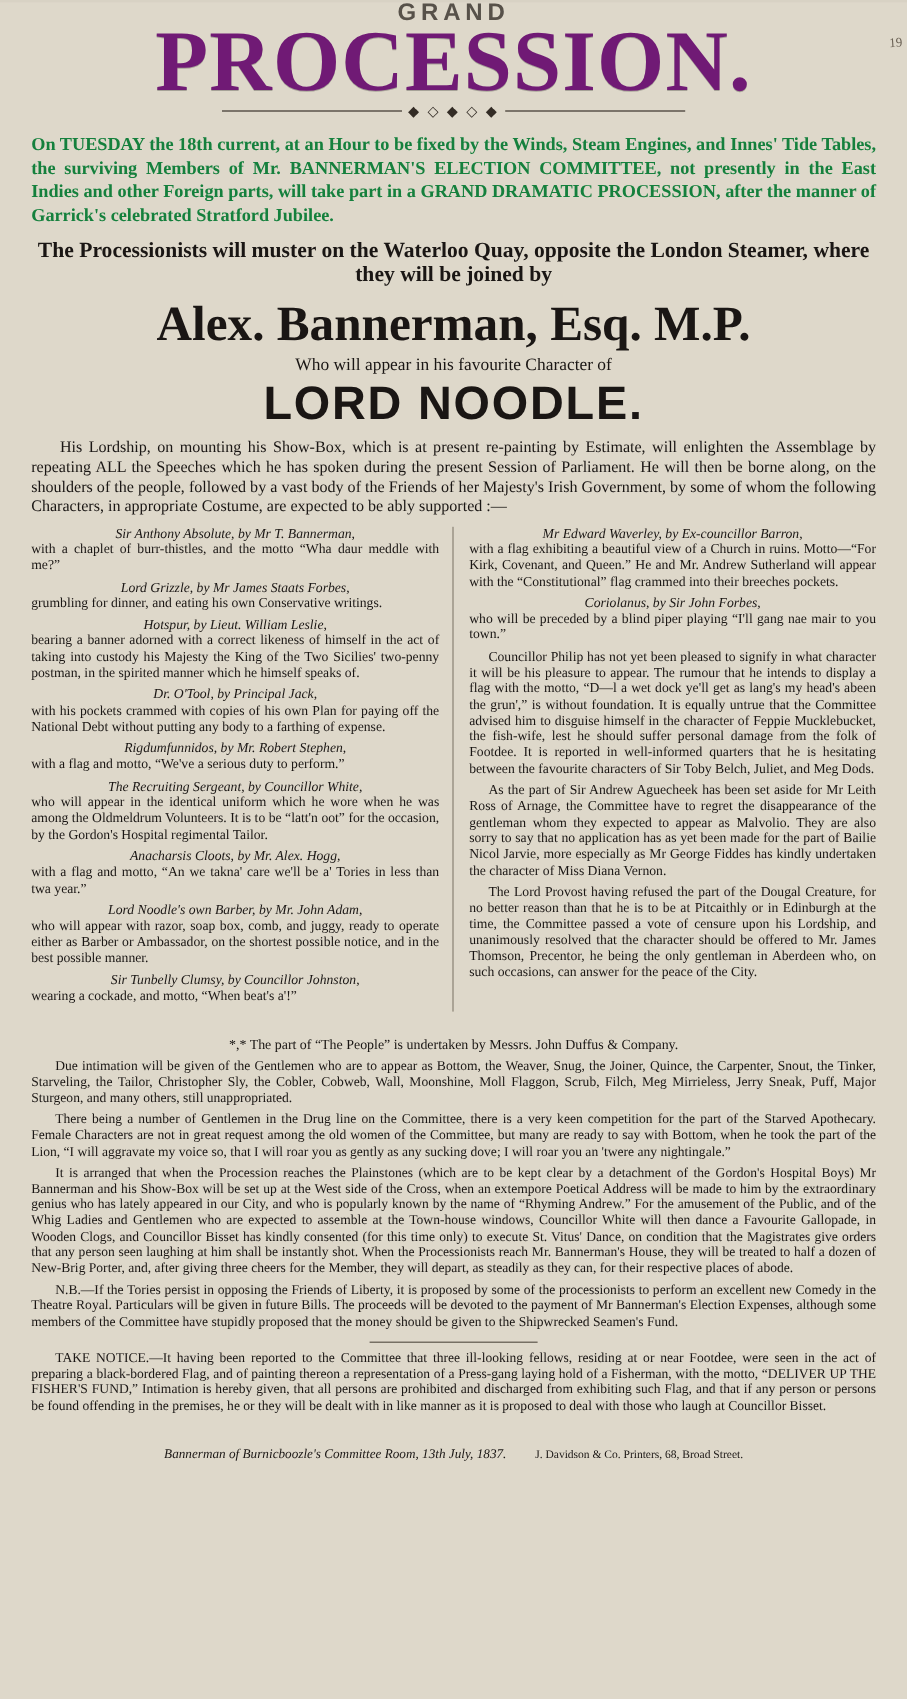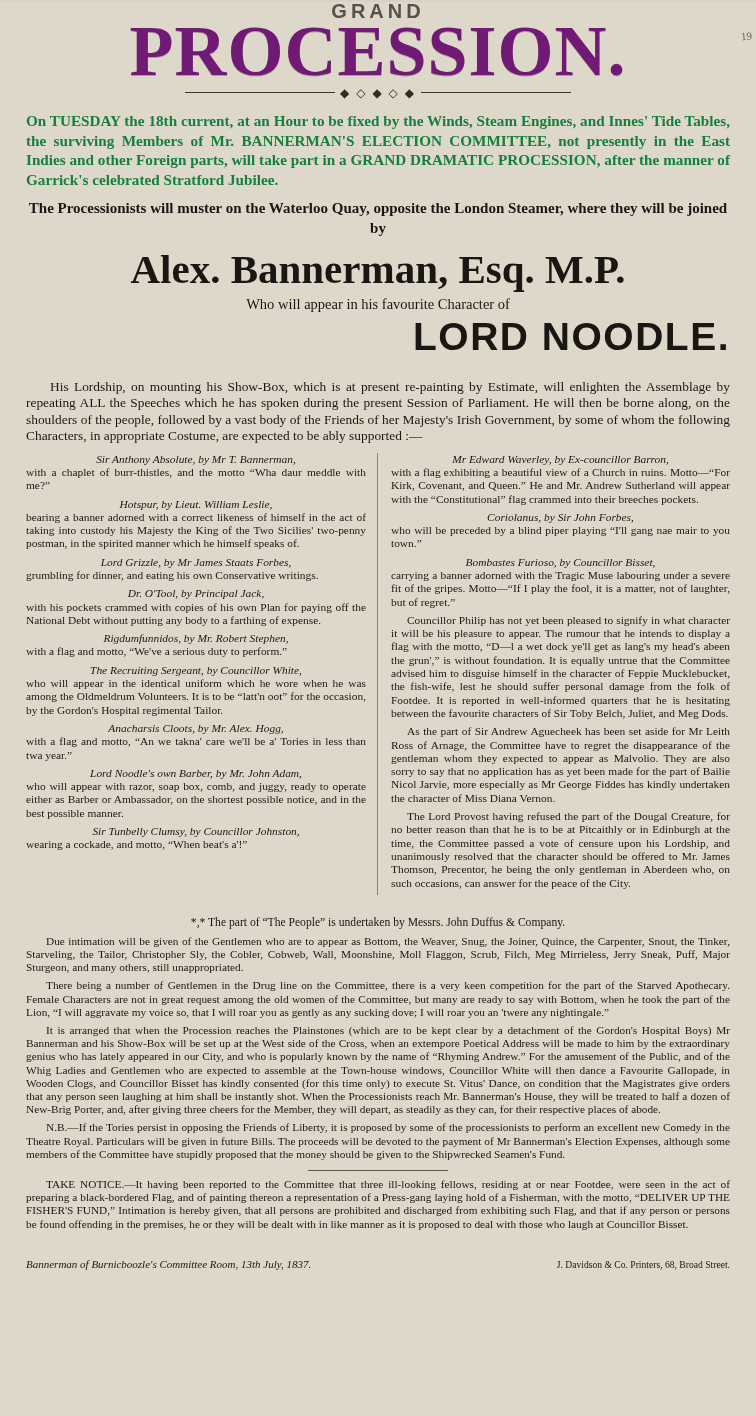--- a/index.html
+++ b/index.html
@@ -57,48 +57,48 @@
   .rule-orn .ln{display:inline-block;width:150px;border-top:1px solid #3a332b;vertical-align:4px;}
   .para{
     font-size:15.2px;
     line-height:19.5px;
     text-align:justify;
     margin:0 0 2px 0;
     font-weight:bold;
     color:#15803d;
   }
   .muster{
-    font-size:15px;
+    font-size:18px;
     line-height:20px;
     font-weight:bold;
     text-align:center;
     margin:9px 0 2px 0;
   }
   .bigname{
     text-align:center;
     font-family:"Liberation Serif",serif;
     font-weight:bold;
     font-size:41px;
     line-height:46px;
     margin:8px 0 2px 0;
     letter-spacing:0px;
   }
   .whowill{
     text-align:center;
     font-size:14.5px;
     margin:4px 0 2px 0;
   }
   .lordnoodle{
-    text-align:right;
+    text-align:center;
     font-family:"Liberation Sans",sans-serif;
     font-weight:bold;
     font-size:39px;
     line-height:44px;
     letter-spacing:1.5px;
-    margin:2px 0 20px 0;
+    margin:2px 0 6px 0;
   }
   .lordship{
     font-size:13.4px;
     line-height:16.4px;
     text-align:justify;
     margin:4px 0 8px 0;
     text-indent:24px;
   }
   .cols{
     display:flex;
@@ -136,21 +136,21 @@
     width:140px;margin:9px auto 7px auto;border-top:1px solid #5d564b;height:0;
   }
   .notice{
     font-size:11.3px;
     line-height:13.2px;
     text-align:justify;
     margin:0 0 4px 0;
     text-indent:20px;
   }
   .bottomrow{
-    display:flex;justify-content:space-between;align-items:flex-end;
+    display:flex;justify-content:center;align-items:flex-end;
     font-size:11px;margin-top:4px;gap:24px;
   }
   .bottomrow .left{font-style:italic;}
   .bottomrow .right{font-size:9.6px;margin-top:24px;}
 </style>
 </head>
 <body>
 
 <div class="sheet">
 
@@ -180,30 +180,30 @@
 
     <div class="col left">
 
       <div class="entry">
         <span class="hd ital">Sir Anthony Absolute, by Mr T. Bannerman,</span>
         <span>with a chaplet of burr-thistles, and the motto “Wha daur meddle with me?”</span>
       </div>
 
 
       <div class="entry">
+        <span class="hd ital">Lord Grizzle, by Mr James Staats Forbes,</span>
+        <span>grumbling for dinner, and eating his own Conservative writings.</span>
+      </div>
+
+      <div class="entry">
         <span class="hd ital">Hotspur, by Lieut. William Leslie,</span>
         <span>bearing a banner adorned with a correct likeness of himself in the act of taking into custody his Majesty the King of the Two Sicilies' two-penny postman, in the spirited manner which he himself speaks of.</span>
       </div>
 
       <div class="entry">
-        <span class="hd ital">Lord Grizzle, by Mr James Staats Forbes,</span>
-        <span>grumbling for dinner, and eating his own Conservative writings.</span>
-      </div>
-
-      <div class="entry">
         <span class="hd ital">Dr. O'Tool, by Principal Jack,</span>
         <span>with his pockets crammed with copies of his own Plan for paying off the National Debt without putting any body to a farthing of expense.</span>
       </div>
 
       <div class="entry">
         <span class="hd ital">Rigdumfunnidos, by Mr. Robert Stephen,</span>
         <span>with a flag and motto, “We've a serious duty to perform.”</span>
       </div>
 
       <div class="entry">
@@ -233,24 +233,20 @@
       <div class="entry">
         <span class="hd ital">Mr Edward Waverley, by Ex-councillor Barron,</span>
         <span>with a flag exhibiting a beautiful view of a Church in ruins. Motto—“For Kirk, Covenant, and Queen.” He and Mr. Andrew Sutherland will appear with the “Constitutional” flag crammed into their breeches pockets.</span>
       </div>
 
       <div class="entry">
         <span class="hd ital">Coriolanus, by Sir John Forbes,</span>
         <span>who will be preceded by a blind piper playing “I'll gang nae mair to you town.”</span>
       </div>
 
-      <div class="entry">
-        <span class="hd ital">Bombastes Furioso, by Councillor Bisset,</span>
-        <span>carrying a banner adorned with the Tragic Muse labouring under a severe fit of the gripes. Motto—“If I play the fool, it is a matter, not of laughter, but of regret.”</span>
-      </div>
 
       <div class="inl-entry ind">Councillor Philip has not yet been pleased to signify in what character it will be his pleasure to appear. The rumour that he intends to display a flag with the motto, “D—l a wet dock ye'll get as lang's my head's abeen the grun',” is without foundation. It is equally untrue that the Committee advised him to disguise himself in the character of Feppie Mucklebucket, the fish-wife, lest he should suffer personal damage from the folk of Footdee. It is reported in well-informed quarters that he is hesitating between the favourite characters of Sir Toby Belch, Juliet, and Meg Dods.</div>
 
       <div class="inl-entry ind">As the part of Sir Andrew Aguecheek has been set aside for Mr Leith Ross of Arnage, the Committee have to regret the disappearance of the gentleman whom they expected to appear as Malvolio. They are also sorry to say that no application has as yet been made for the part of Bailie Nicol Jarvie, more especially as Mr George Fiddes has kindly undertaken the character of Miss Diana Vernon.</div>
 
       <div class="inl-entry ind">The Lord Provost having refused the part of the Dougal Creature, for no better reason than that he is to be at Pitcaithly or in Edinburgh at the time, the Committee passed a vote of censure upon his Lordship, and unanimously resolved that the character should be offered to Mr. James Thomson, Precentor, he being the only gentleman in Aberdeen who, on such occasions, can answer for the peace of the City.</div>
 
     </div>
   </div>
 

